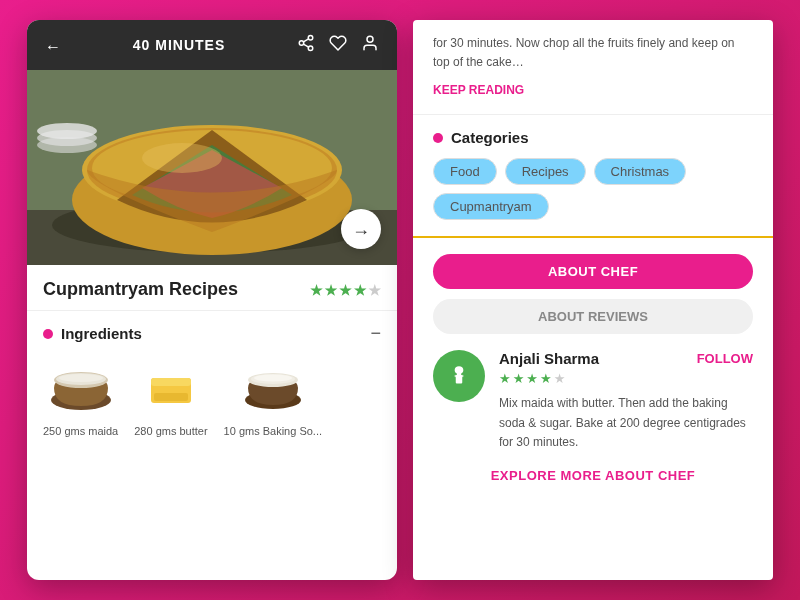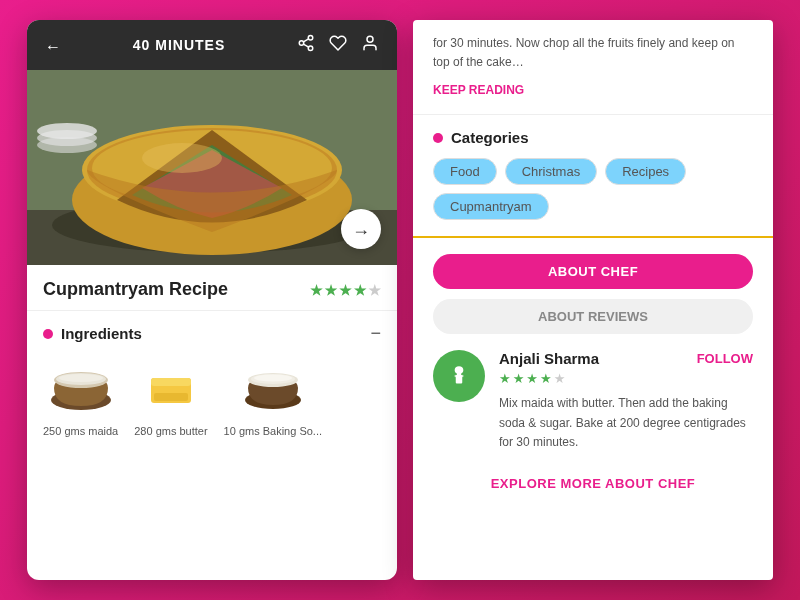--- a/index.html
+++ b/index.html
@@ -327,21 +327,21 @@
     }
 
     .explore-link {
       display: block;
       text-align: center;
       color: #e91e8c;
       font-size: 13px;
       font-weight: 700;
       text-transform: uppercase;
       letter-spacing: 0.5px;
-      margin-top: 24px;
+      margin-top: 16px;
       cursor: pointer;
     }
 
     
     .pie-svg {
       width: 100%;
       height: 100%;
     }
   </style>
 </head>
@@ -404,21 +404,21 @@
       <ellipse cx="40" cy="68" rx="30" ry="8" fill="#e0e0e0" opacity="0.7"></ellipse>
       <ellipse cx="40" cy="61" rx="30" ry="8" fill="#e8e8e8" opacity="0.8"></ellipse>
     </svg>
     <div class="next-btn">
       <span>→</span>
     </div>
   </div>
 
   <div class="recipe-title-section">
     <div class="recipe-title">
-      <span>Cupmantryam Recipe</span>
+      <span>Cupmantryam Recipes</span>
       <div class="stars">
         <span class="star-filled">★</span>
         <span class="star-filled">★</span>
         <span class="star-filled">★</span>
         <span class="star-filled">★</span>
         <span class="star-empty">★</span>
       </div>
     </div>
   </div>
 
@@ -480,22 +480,22 @@
     <span class="keep-reading">KEEP READING</span>
   </div>
 
   <div class="categories-section">
     <div class="categories-header">
       <div class="red-dot"></div>
       <span class="categories-title">Categories</span>
     </div>
     <div class="tags-row">
       <span class="tag">Food</span>
+      <span class="tag">Recipes</span>
       <span class="tag">Christmas</span>
-      <span class="tag">Recipes</span>
       <span class="tag">Cupmantryam</span>
     </div>
   </div>
 
   <div class="chef-section">
     <div class="tab-row">
       <button class="tab-about">ABOUT CHEF</button>
       <button class="tab-reviews">ABOUT REVIEWS</button>
     </div>
 

